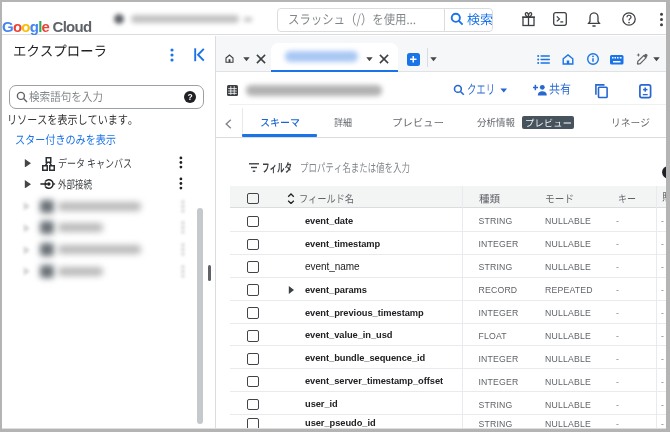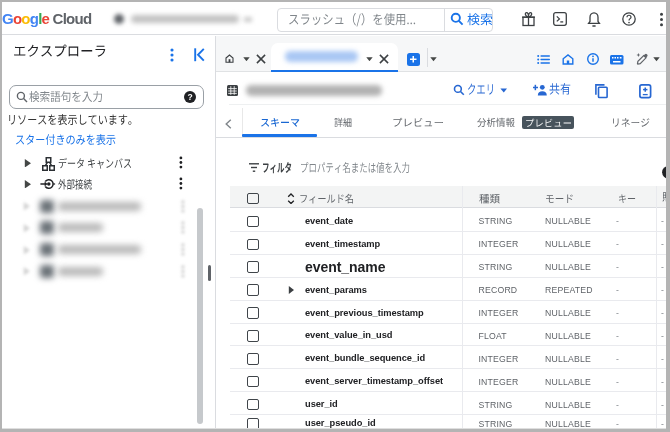--- a/index.html
+++ b/index.html
@@ -1,20 +1,20 @@
 <!DOCTYPE html>
 <html><head><meta charset="utf-8"><style>
 * { margin:0; padding:0; box-sizing:border-box; }
 html,body { width:670px; height:432px; overflow:hidden; }
 body { font-family:"Liberation Sans", sans-serif; position:relative; background:#fff; }
 .abs { position:absolute; }
 svg.abs { display:block; }
 </style></head><body>
 <div class="abs" style="left:2px; top:2px; width:664px; height:33px; background:#fff; border-bottom:1px solid #dadce0;"></div>
-<div class="abs" style="left:2px; top:11px; font-size:15px; line-height:15px; font-weight:bold; letter-spacing:-0.75px;"><span style="color:#4285F4;">G</span><span style="color:#EA4335;">o</span><span style="color:#FBBC04;">o</span><span style="color:#4285F4;">g</span><span style="color:#34A853;">l</span><span style="color:#EA4335;">e</span><span style="color:#5f6368;"> Cloud</span></div>
+<div class="abs" style="left:2px; top:19px; font-size:15px; line-height:15px; font-weight:bold; letter-spacing:-0.75px;"><span style="color:#4285F4;">G</span><span style="color:#EA4335;">o</span><span style="color:#FBBC04;">o</span><span style="color:#4285F4;">g</span><span style="color:#34A853;">l</span><span style="color:#EA4335;">e</span><span style="color:#5f6368;"> Cloud</span></div>
 <div class="abs" style="left:114px; top:13.5px; width:10px; height:10px; background:#5f6368; border-radius:50%; filter:blur(2px);"></div>
 <div class="abs" style="left:131px; top:14.5px; width:108px; height:8px; background:#c2c2c2; border-radius:4px; filter:blur(2.6px);"></div>
 <div class="abs" style="left:244px; top:16.5px; width:8px; height:5px; background:#cccccc; filter:blur(2px);"></div>
 <div class="abs" style="left:277px; top:7.5px; width:216px; height:24px; border:1px solid #dadce0; border-radius:4px; background:#fff;"></div>
 <svg class="abs" style="left:288.0px; top:10.6px;" width="130" height="16.9" viewBox="0 0 130 16.9" fill="#80868b">
     <path d="M9.1 4.4Q9.1 4.5 9 4.7Q8.9 4.9 8.8 5Q8.6 5.6 8.3 6.4Q7.9 7.2 7.5 7.9Q7 8.7 6.6 9.3Q5.9 10.1 5.2 10.9Q4.4 11.6 3.6 12.3Q2.8 12.9 1.9 13.4L1.1 12.5Q2.1 12.1 2.9 11.5Q3.8 10.9 4.5 10.2Q5.3 9.4 5.8 8.7Q6.2 8.2 6.6 7.5Q7 6.9 7.3 6.3Q7.6 5.6 7.7 5.1Q7.6 5.1 7.3 5.1Q7 5.1 6.5 5.1Q6 5.1 5.5 5.1Q5 5.1 4.5 5.1Q4.1 5.1 3.7 5.1Q3.4 5.1 3.3 5.1Q3.1 5.1 2.8 5.1Q2.6 5.1 2.4 5.1Q2.2 5.1 2.1 5.1V4Q2.2 4 2.4 4Q2.6 4 2.9 4Q3.1 4 3.3 4Q3.4 4 3.7 4Q4.1 4 4.5 4Q5 4 5.5 4Q6 4 6.5 4Q6.9 4 7.2 4Q7.6 4 7.7 4Q8 4 8.2 4Q8.4 4 8.5 3.9ZM6.7 8.6Q7.2 9.1 7.7 9.6Q8.2 10.1 8.7 10.7Q9.1 11.3 9.5 11.8Q10 12.3 10.2 12.7L9.5 13.5Q9 12.9 8.5 12.1Q7.9 11.4 7.3 10.7Q6.7 10 6.1 9.4Z M14 3.4Q14.3 3.5 14.5 3.5Q14.8 3.5 15.1 3.5Q15.2 3.5 15.7 3.5Q16.1 3.5 16.7 3.5Q17.3 3.5 17.9 3.5Q18.4 3.5 18.9 3.5Q19.3 3.5 19.5 3.5Q19.8 3.5 20.1 3.5Q20.4 3.5 20.6 3.4V4.5Q20.4 4.5 20.1 4.5Q19.8 4.5 19.5 4.5Q19.3 4.5 18.9 4.5Q18.4 4.5 17.9 4.5Q17.3 4.5 16.7 4.5Q16.1 4.5 15.7 4.5Q15.2 4.5 15.1 4.5Q14.8 4.5 14.5 4.5Q14.3 4.5 14 4.5ZM21.4 6.9Q21.4 7 21.3 7.1Q21.3 7.2 21.3 7.3Q21 8.2 20.6 9.2Q20.2 10.2 19.6 11Q18.7 12.1 17.7 12.7Q16.6 13.3 15.5 13.7L14.8 12.7Q16 12.5 17.1 11.8Q18.1 11.2 18.8 10.4Q19.3 9.7 19.7 9Q20 8.2 20.2 7.5Q20.1 7.5 19.7 7.5Q19.4 7.5 18.9 7.5Q18.4 7.5 17.8 7.5Q17.2 7.5 16.6 7.5Q16 7.5 15.5 7.5Q15 7.5 14.6 7.5Q14.3 7.5 14.1 7.5Q13.9 7.5 13.6 7.5Q13.3 7.5 13 7.5V6.4Q13.3 6.5 13.6 6.5Q13.9 6.5 14.1 6.5Q14.3 6.5 14.6 6.5Q15 6.5 15.5 6.5Q16 6.5 16.5 6.5Q17.1 6.5 17.7 6.5Q18.3 6.5 18.8 6.5Q19.3 6.5 19.7 6.5Q20 6.5 20.1 6.5Q20.3 6.5 20.5 6.5Q20.7 6.5 20.8 6.4Z M28.3 5.6Q28.4 5.8 28.5 6.2Q28.6 6.6 28.8 7Q28.9 7.5 29 7.8Q29.2 8.2 29.2 8.4L28.4 8.8Q28.3 8.6 28.2 8.2Q28.1 7.8 28 7.4Q27.8 6.9 27.7 6.6Q27.6 6.2 27.5 6ZM32.4 6.4Q32.4 6.6 32.3 6.7Q32.3 6.9 32.3 7Q32 8.1 31.7 9.1Q31.3 10.1 30.7 11Q29.9 12.2 28.9 12.9Q27.9 13.7 26.9 14.1L26.2 13.2Q26.8 13 27.5 12.6Q28.2 12.2 28.8 11.7Q29.4 11.1 29.9 10.5Q30.3 9.9 30.6 9.2Q30.9 8.5 31.2 7.7Q31.4 6.8 31.5 6ZM25.7 6.3Q25.8 6.5 25.9 6.9Q26 7.3 26.2 7.7Q26.3 8.2 26.5 8.6Q26.6 9 26.7 9.2L25.8 9.6Q25.8 9.3 25.6 8.9Q25.5 8.5 25.3 8Q25.2 7.6 25 7.2Q24.9 6.8 24.8 6.7Z M37.6 3.1Q37.9 3.3 38.2 3.5Q38.6 3.8 38.9 4.1Q39.3 4.3 39.6 4.6Q39.9 4.8 40.1 5L39.6 5.9Q39.4 5.7 39.1 5.4Q38.8 5.2 38.4 4.9Q38 4.7 37.7 4.4Q37.4 4.2 37.1 4ZM35.9 12.4Q36.6 12.3 37.2 12.1Q37.9 11.9 38.5 11.6Q39.2 11.3 39.8 10.9Q40.7 10.3 41.5 9.5Q42.3 8.8 43 7.9Q43.6 7.1 44.1 6.2L44.6 7.2Q43.9 8.5 42.7 9.8Q41.6 11 40.2 11.9Q39.7 12.3 39 12.6Q38.3 12.9 37.6 13.1Q37 13.4 36.5 13.5ZM35.9 6.1Q36.2 6.2 36.5 6.5Q36.9 6.7 37.2 7Q37.6 7.2 37.9 7.4Q38.2 7.7 38.4 7.8L37.9 8.7Q37.7 8.6 37.4 8.3Q37.1 8.1 36.7 7.8Q36.3 7.6 36 7.3Q35.7 7.1 35.4 7Z M54 6.9Q54 7 54 7.1Q53.9 7.3 53.9 7.3Q53.9 7.6 53.8 8.1Q53.8 8.7 53.7 9.3Q53.6 9.9 53.5 10.5Q53.5 11.1 53.4 11.6Q53.3 12.1 53.3 12.4H52.3Q52.4 12.1 52.4 11.7Q52.5 11.2 52.6 10.6Q52.7 10 52.7 9.5Q52.8 8.9 52.9 8.4Q52.9 7.9 52.9 7.6Q52.7 7.6 52.3 7.6Q51.9 7.6 51.4 7.6Q51 7.6 50.5 7.6Q50 7.6 49.7 7.6Q49.4 7.6 49.3 7.6Q49 7.6 48.8 7.6Q48.6 7.7 48.4 7.7V6.6Q48.5 6.6 48.7 6.6Q48.8 6.6 49 6.6Q49.1 6.7 49.3 6.7Q49.4 6.7 49.7 6.7Q50.1 6.7 50.5 6.7Q50.9 6.7 51.4 6.7Q51.8 6.7 52.2 6.7Q52.6 6.7 52.7 6.7Q52.8 6.7 53 6.6Q53.1 6.6 53.2 6.6Q53.3 6.6 53.3 6.6ZM47.3 11.9Q47.5 12 47.8 12Q48 12 48.3 12Q48.4 12 48.9 12Q49.3 12 50 12Q50.7 12 51.4 12Q52.1 12 52.7 12Q53.4 12 53.9 12Q54.3 12 54.5 12Q54.7 12 54.9 12Q55.2 12 55.4 12V13Q55.3 13 55.1 13Q54.9 13 54.8 13Q54.6 13 54.5 13Q54.3 13 53.9 13Q53.4 13 52.7 13Q52.1 13 51.3 13Q50.6 13 50 13Q49.3 13 48.9 13Q48.4 13 48.3 13Q48 13 47.8 13Q47.6 13 47.3 13Z M64.9 8.2Q64.9 6.9 65.2 5.8Q65.5 4.7 66 3.7Q66.5 2.8 67.2 2L67.9 2.4Q67.2 3.2 66.8 4.1Q66.3 5 66 6Q65.8 7 65.8 8.2Q65.8 9.3 66 10.4Q66.3 11.4 66.8 12.3Q67.2 13.2 67.9 14L67.2 14.4Q66.5 13.6 66 12.6Q65.5 11.7 65.2 10.6Q64.9 9.5 64.9 8.2Z M68.5 15.5 72 2.8H72.7L69.3 15.5Z M76.4 8.2Q76.4 9.5 76.1 10.6Q75.8 11.7 75.3 12.6Q74.8 13.6 74.1 14.4L73.4 14Q74.1 13.2 74.5 12.3Q75 11.4 75.3 10.4Q75.5 9.3 75.5 8.2Q75.5 7 75.3 6Q75 5 74.5 4.1Q74.1 3.2 73.4 2.4L74.1 2Q74.8 2.8 75.3 3.7Q75.8 4.7 76.1 5.8Q76.4 6.9 76.4 8.2Z M89.5 2.9Q89.5 3.2 89.3 3.8Q89.2 4.3 89 4.9Q88.8 5.5 88.5 6.2Q88.2 6.8 87.9 7.3Q88.1 7.1 88.3 7Q88.6 6.9 88.9 6.9Q89.2 6.8 89.4 6.8Q90.1 6.8 90.6 7.2Q91 7.7 91 8.5Q91 8.7 91 9.1Q91 9.5 91 9.9Q91 10.3 91 10.7Q91 11.1 91 11.4H90.2Q90.2 11.2 90.2 10.8Q90.2 10.5 90.2 10.1Q90.2 9.7 90.2 9.3Q90.2 9 90.2 8.7Q90.2 8.2 89.9 7.9Q89.6 7.6 89.1 7.6Q88.6 7.6 88.1 7.9Q87.6 8.2 87.2 8.6Q86.9 8.8 86.7 9.2Q86.4 9.5 86.1 9.9L85.4 9.3Q86.2 8.4 86.7 7.6Q87.3 6.8 87.6 6.1Q88 5.4 88.2 4.9Q88.3 4.3 88.5 3.8Q88.6 3.2 88.6 2.8ZM85.6 4.3Q86.1 4.3 86.6 4.4Q87.2 4.4 87.6 4.4Q88.3 4.4 89.2 4.3Q90.1 4.3 91 4.2Q91.9 4.1 92.7 4L92.7 4.9Q92.1 5 91.4 5.1Q90.7 5.2 90 5.2Q89.3 5.3 88.7 5.3Q88 5.3 87.5 5.3Q87.3 5.3 86.9 5.3Q86.6 5.3 86.3 5.3Q85.9 5.2 85.6 5.2ZM94.3 7.4Q94.2 7.4 94 7.5Q93.8 7.6 93.7 7.7Q93.5 7.7 93.3 7.8Q92.7 8.1 91.9 8.4Q91.2 8.8 90.3 9.3Q89.8 9.7 89.3 10Q88.9 10.4 88.7 10.7Q88.4 11.1 88.4 11.6Q88.4 12 88.6 12.2Q88.7 12.4 89 12.5Q89.3 12.7 89.6 12.7Q90 12.8 90.5 12.8Q91.1 12.8 92 12.7Q92.8 12.6 93.6 12.4L93.6 13.5Q93.1 13.5 92.6 13.6Q92 13.7 91.5 13.7Q90.9 13.7 90.4 13.7Q89.6 13.7 89 13.5Q88.3 13.4 87.9 12.9Q87.5 12.5 87.5 11.7Q87.5 11.1 87.7 10.7Q88 10.2 88.4 9.8Q88.8 9.4 89.3 9Q89.8 8.7 90.3 8.4Q90.8 8.1 91.3 7.8Q91.8 7.6 92.2 7.3Q92.7 7.1 93 6.9Q93.3 6.8 93.5 6.7Q93.7 6.6 94 6.4Z M99.3 3.6H106.7V4.6H99.3ZM100.5 6.6V8.6H105.5V6.6ZM99.7 5.8H106.3V9.4H99.7ZM100.4 9.7Q100.9 10.7 101.9 11.5Q102.8 12.2 104 12.7Q105.3 13.1 106.8 13.3Q106.7 13.4 106.6 13.6Q106.5 13.7 106.4 13.9Q106.3 14.1 106.3 14.2Q104.7 13.9 103.5 13.4Q102.2 12.9 101.3 12Q100.3 11.1 99.7 10ZM102.5 2.3H103.4V8Q103.4 8.8 103.3 9.5Q103.2 10.2 103 10.9Q102.8 11.6 102.3 12.2Q101.9 12.8 101.2 13.4Q100.5 13.9 99.4 14.2Q99.4 14.1 99.3 13.9Q99.2 13.8 99.1 13.6Q99 13.5 98.9 13.4Q99.9 13.1 100.6 12.7Q101.3 12.2 101.7 11.7Q102 11.2 102.2 10.6Q102.4 10 102.5 9.3Q102.5 8.7 102.5 8ZM98.9 2.2 99.7 2.5Q99.3 3.6 98.7 4.6Q98.2 5.7 97.6 6.6Q97 7.6 96.4 8.3Q96.4 8.2 96.3 8Q96.2 7.8 96.1 7.6Q96 7.4 95.9 7.3Q96.5 6.7 97 5.9Q97.6 5.1 98.1 4.1Q98.5 3.2 98.9 2.2ZM97.7 5.6 98.5 4.7 98.5 4.7V14.2H97.7Z M109.3 3.1H116.7V4.1H109.3ZM109.3 6.2H116.7V7.1H109.3ZM109.3 9.3H116.7V10.2H109.3ZM108.8 3.1H109.7V7.8Q109.7 8.6 109.6 9.4Q109.6 10.3 109.4 11.1Q109.3 12 108.9 12.8Q108.6 13.6 108.1 14.2Q108.1 14.1 107.9 14Q107.8 13.9 107.7 13.8Q107.6 13.7 107.5 13.6Q107.9 13 108.2 12.3Q108.5 11.6 108.6 10.8Q108.8 10 108.8 9.3Q108.8 8.5 108.8 7.8ZM116.4 3.1H117.2V12.8Q117.2 13.3 117.1 13.6Q117 13.8 116.7 13.9Q116.4 14.1 115.9 14.1Q115.4 14.1 114.6 14.1Q114.5 13.9 114.4 13.6Q114.3 13.4 114.3 13.2Q114.7 13.2 115 13.2Q115.4 13.2 115.7 13.2Q115.9 13.2 116.1 13.2Q116.2 13.2 116.3 13.1Q116.4 13 116.4 12.8ZM112.4 3.5H113.3V14H112.4Z M120.1 13.3Q119.8 13.3 119.5 13Q119.3 12.8 119.3 12.4Q119.3 12 119.5 11.7Q119.8 11.5 120.1 11.5Q120.4 11.5 120.6 11.7Q120.8 12 120.8 12.4Q120.8 12.8 120.6 13Q120.4 13.3 120.1 13.3Z M123.2 13.3Q122.9 13.3 122.7 13Q122.5 12.8 122.5 12.4Q122.5 12 122.7 11.7Q122.9 11.5 123.2 11.5Q123.6 11.5 123.8 11.7Q124 12 124 12.4Q124 12.8 123.8 13Q123.6 13.3 123.2 13.3Z M126.4 13.3Q126.1 13.3 125.9 13Q125.7 12.8 125.7 12.4Q125.7 12 125.9 11.7Q126.1 11.5 126.4 11.5Q126.7 11.5 126.9 11.7Q127.2 12 127.2 12.4Q127.2 12.8 126.9 13Q126.7 13.3 126.4 13.3Z"></path>
   </svg>
 <div class="abs" style="left:444px; top:8.5px; width:1px; height:22px; background:#dadce0;"></div>
 <svg class="abs" style="left:450px; top:12px;" width="14" height="14" viewBox="0 0 14 14">
     <circle cx="5.8" cy="5.8" r="4.1" fill="none" stroke="#1a73e8" stroke-width="1.9"></circle>
@@ -331,21 +331,21 @@
 <div class="abs" style="left:661px; top:216.3px; font-size:8.7px; line-height:10px; color:#80868b;">-</div>
 <div class="abs" style="left:230px; top:253.8px; width:436px; height:1px; background:#e9eaee;"></div>
 <div class="abs" style="left:247.4px; top:238.5px; width:11.5px; height:11.5px; border:1.7px solid #40454a; border-radius:2px;"></div>
 <div class="abs" style="left:305px; top:238.8px; font-size:9.3px; line-height:10.8px; font-weight:bold; color:#202124; letter-spacing:-0.05px;">event_timestamp</div>
 <div class="abs" style="left:478.5px; top:239.2px; font-size:8.7px; line-height:10px; color:#5f6368; letter-spacing:0.2px;">INTEGER</div>
 <div class="abs" style="left:545px; top:239.2px; font-size:8.7px; line-height:10px; color:#5f6368; letter-spacing:0.2px;">NULLABLE</div>
 <div class="abs" style="left:616px; top:239.2px; font-size:8.7px; line-height:10px; color:#80868b;">-</div>
 <div class="abs" style="left:661px; top:239.2px; font-size:8.7px; line-height:10px; color:#80868b;">-</div>
 <div class="abs" style="left:230px; top:276.7px; width:436px; height:1px; background:#e9eaee;"></div>
 <div class="abs" style="left:247.4px; top:261.4px; width:11.5px; height:11.5px; border:1.7px solid #40454a; border-radius:2px;"></div>
-<div class="abs" style="left:305px; top:261.8px; font-size:14px; line-height:10.8px; font-weight:bold; color:#202124; letter-spacing:-0.05px;">event_name</div>
+<div class="abs" style="left:305px; top:261.8px; font-size:10px; line-height:10.8px; font-weight:normal; color:#202124; letter-spacing:-0.05px;">event_name</div>
 <div class="abs" style="left:478.5px; top:262.1px; font-size:8.7px; line-height:10px; color:#5f6368; letter-spacing:0.2px;">STRING</div>
 <div class="abs" style="left:545px; top:262.1px; font-size:8.7px; line-height:10px; color:#5f6368; letter-spacing:0.2px;">NULLABLE</div>
 <div class="abs" style="left:616px; top:262.1px; font-size:8.7px; line-height:10px; color:#80868b;">-</div>
 <div class="abs" style="left:661px; top:262.1px; font-size:8.7px; line-height:10px; color:#80868b;">-</div>
 <div class="abs" style="left:230px; top:299.6px; width:436px; height:1px; background:#e9eaee;"></div>
 <div class="abs" style="left:247.4px; top:284.3px; width:11.5px; height:11.5px; border:1.7px solid #40454a; border-radius:2px;"></div>
 <svg class="abs" style="left:288px; top:285.84999999999997px;" width="6.5" height="8" viewBox="0 0 6.5 8" fill="#3c4043">
     <path d="M0.8 0 L6.0 4.0 L0.8 8 Z"></path>
   </svg>
 <div class="abs" style="left:305px; top:284.6px; font-size:9.3px; line-height:10.8px; font-weight:bold; color:#202124; letter-spacing:-0.05px;">event_params</div>

